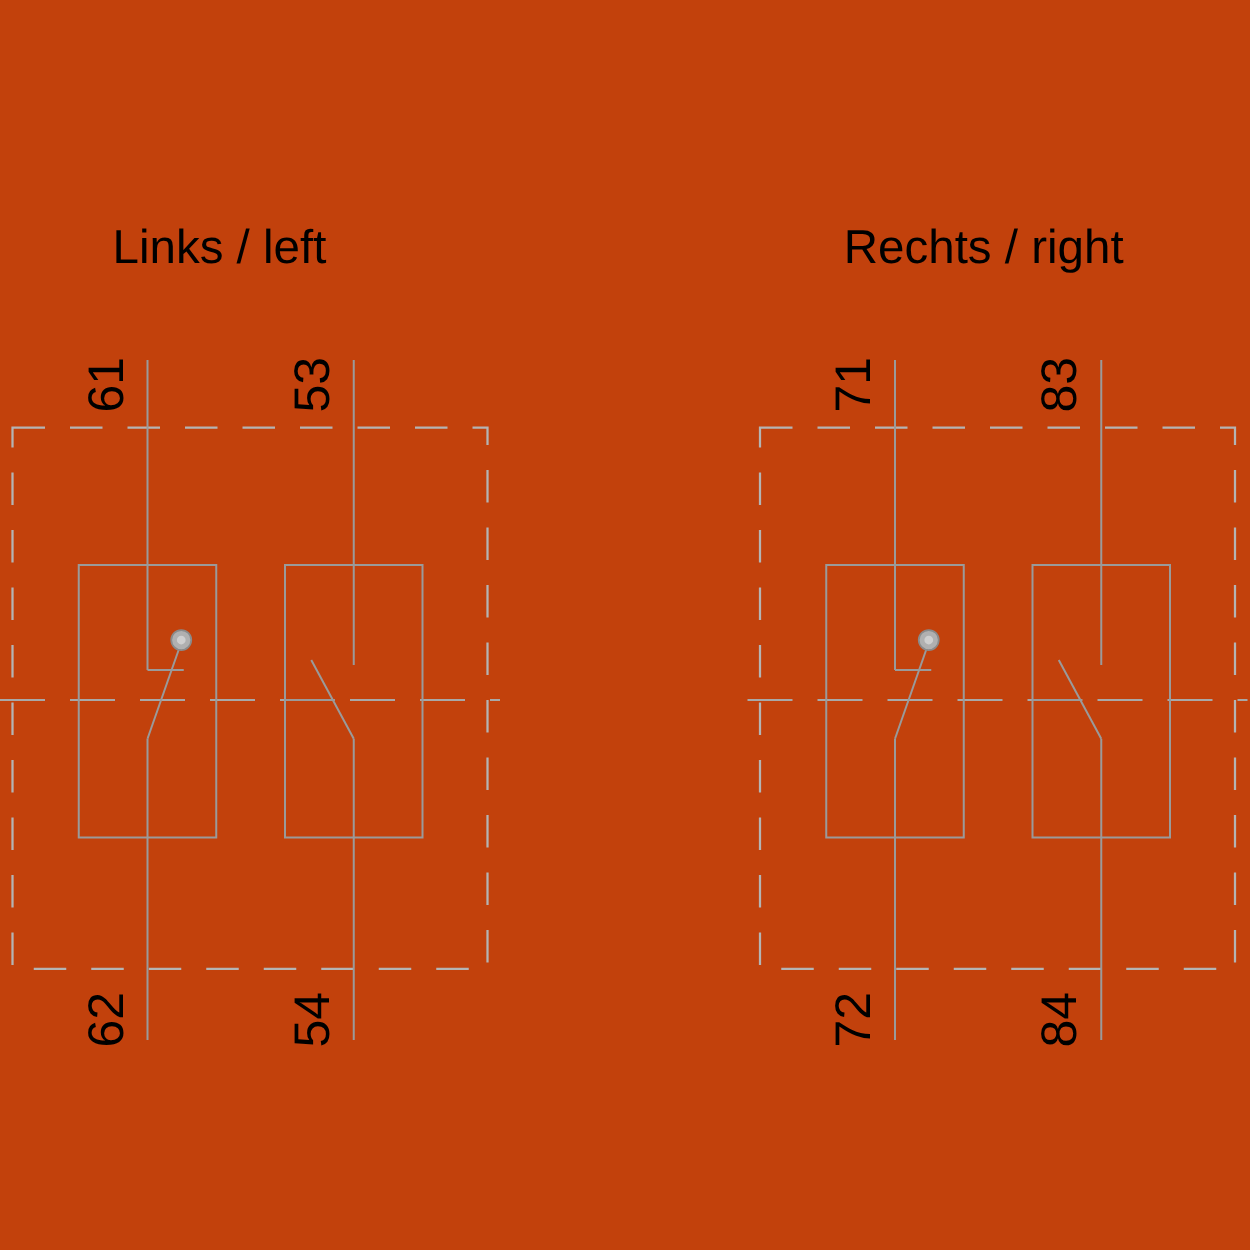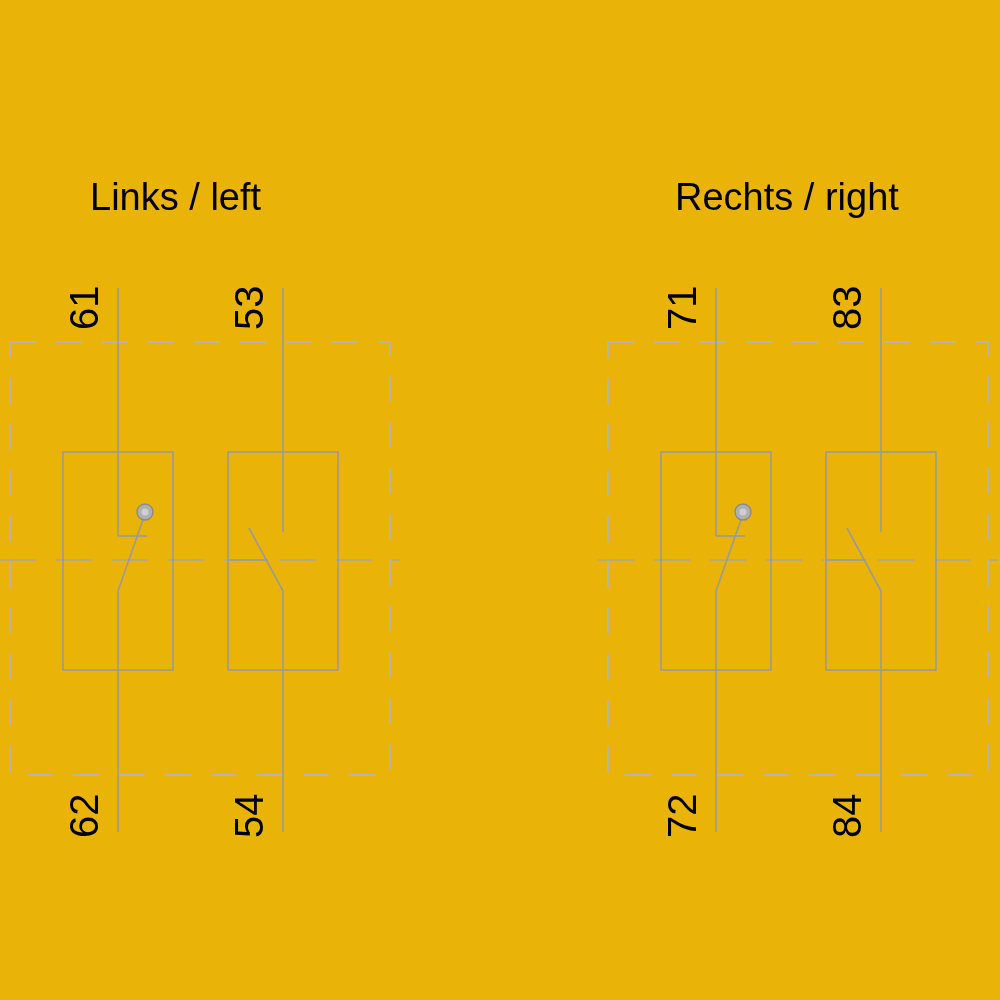--- a/index.html
+++ b/index.html
@@ -10,21 +10,21 @@
   body {
     width: 1000px;
     height: 1000px;
     font-family: "Liberation Sans", sans-serif;
     overflow: hidden;
   }
   #diagram-root {
     position: relative;
     width: 1000px;
     height: 1000px;
-    background: #eab308;
+    background: #c2410c;
   }
   svg#schematic {
     display: block;
     width: 1000px;
     height: 1000px;
   }
   .grp-title {
     font-family: "Liberation Sans", sans-serif;
     font-size: 38px;
     fill: #000000;

